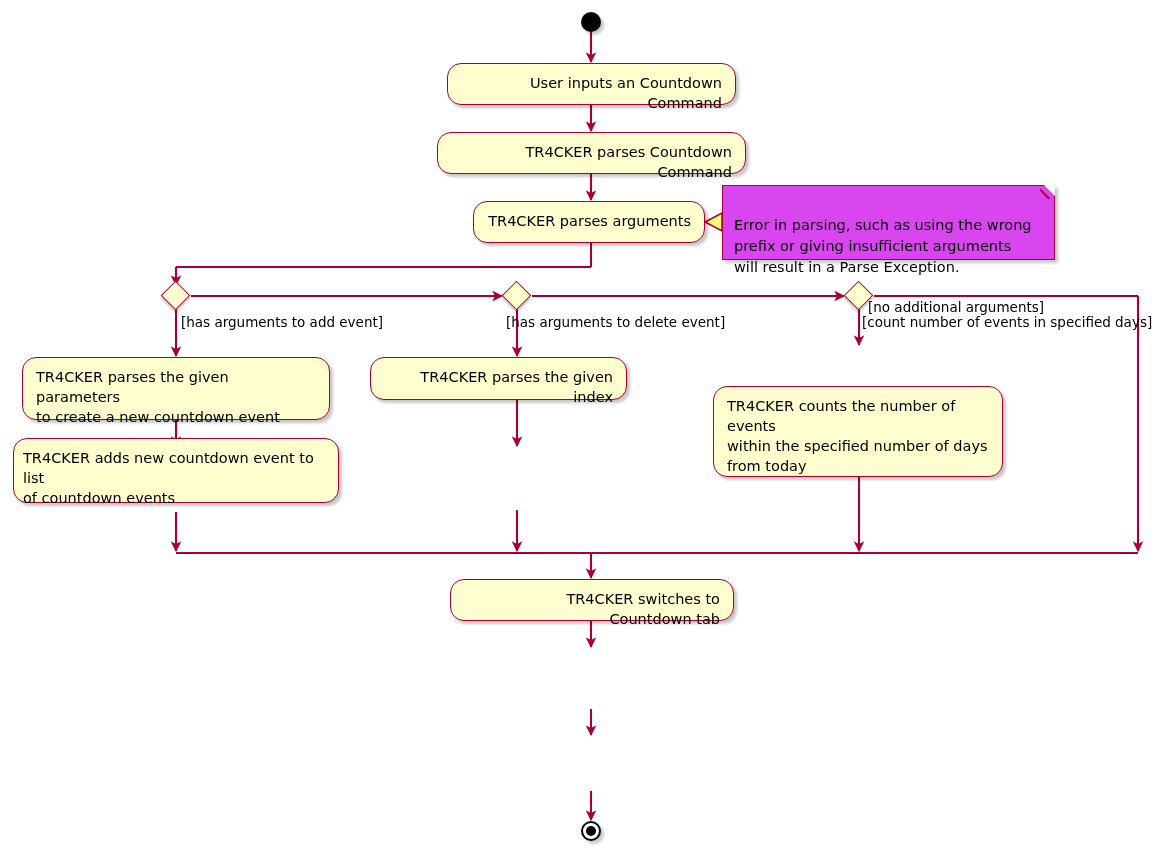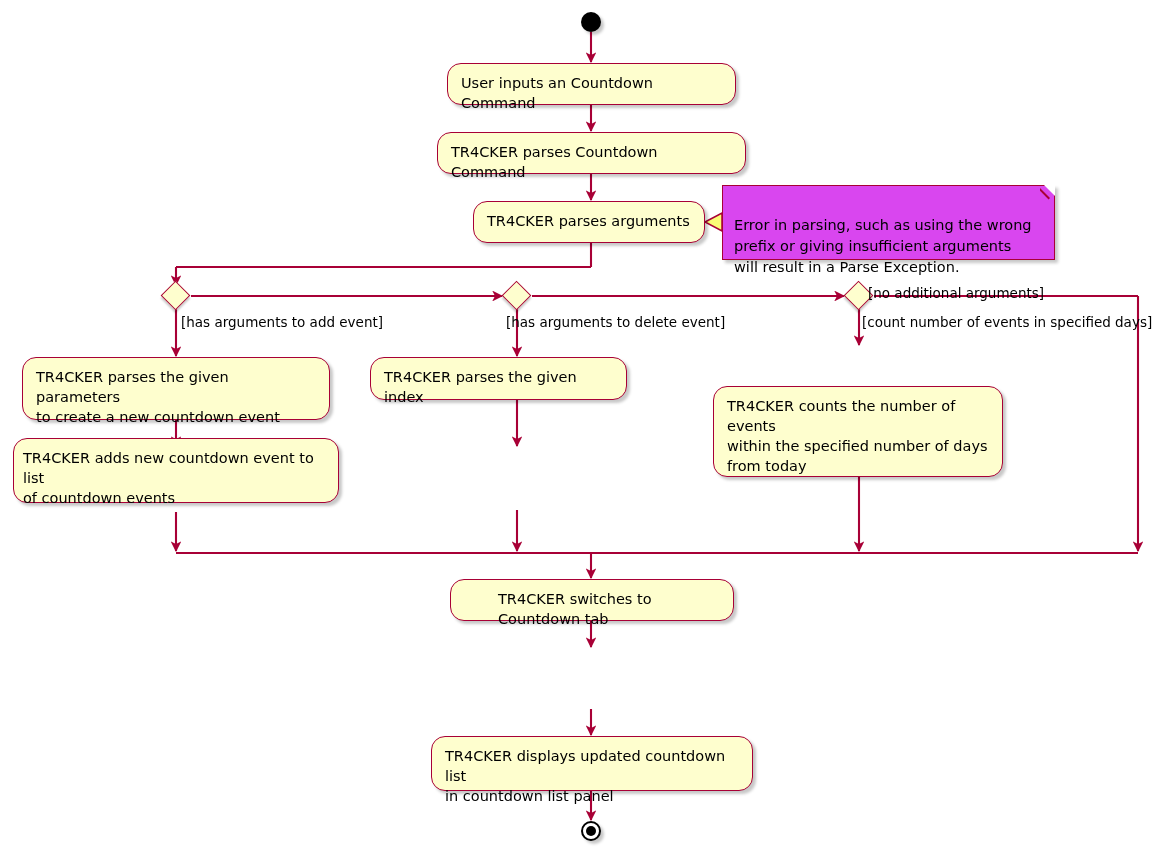--- a/index.html
+++ b/index.html
@@ -35,21 +35,21 @@
     background: #FEFECE;
     border: 1.5px solid #A80036;
     border-radius: 14px;
     color: #000000;
     font-size: 14.5px;
     line-height: 20px;
     padding: 9px 13px 9px 13px;
     box-shadow: 3px 3px 3px rgba(0,0,0,0.22);
     white-space: pre-line;
   }
-  .activity.center { text-align: left; }
+  .activity.center { text-align: right; }
   .activity.left { text-align: left; }
 
   .note {
     position: absolute;
     box-sizing: border-box;
     background: #d946ef;
     border: 1.5px solid #A80036;
     color: #000000;
     font-size: 14.5px;
     line-height: 21px;
@@ -211,31 +211,29 @@
     <span class="note-fold"></span>
     <span class="note-fold-edge"></span>
   </div>
 
   <div class="diamond" style="left:165px; top:285px;"></div>
   <div class="diamond" style="left:506px; top:285px;"></div>
   <div class="diamond" style="left:848px; top:285px;"></div>
 
   <div class="guard" style="left:181px; top:314px;">[has arguments to add event]</div>
   <div class="guard" style="left:506px; top:314px;">[has arguments to delete event]</div>
-  <div class="guard" style="left:868px; top:285px;">[no additional arguments]</div>
+  <div class="guard" style="left:868px; top:299px;">[no additional arguments]</div>
   <div class="guard" style="left:862px; top:314px;">[count number of events in specified days]</div>
 
   <div class="activity left" style="left:22px; top:357px; width:308px; height:63px;">TR4CKER parses the given parameters
 to create a new countdown event</div>
   <div class="activity left" style="left:13px; top:438px; width:326px; height:65px;padding-left:9px;">TR4CKER adds new countdown event to list
 of countdown events</div>
 
   <div class="activity center" style="left:370px; top:357px; width:257px; height:43px;">TR4CKER parses the given index</div>
 
   <div class="activity left" style="left:713px; top:346px; width:290px; height:91px;margin-top:40px;">TR4CKER counts the number of events
 within the specified number of days
 from today</div>
 
   <div class="activity center" style="left:450px; top:579px; width:284px; height:42px;padding-left:47px;">TR4CKER switches to Countdown tab</div>
-  <div class="activity left" style="left:431px; top:736px; width:322px; height:55px;">TR4CKER displays updated countdown list
-in countdown list panel</div>
 
 </div>
 
 </body></html>

